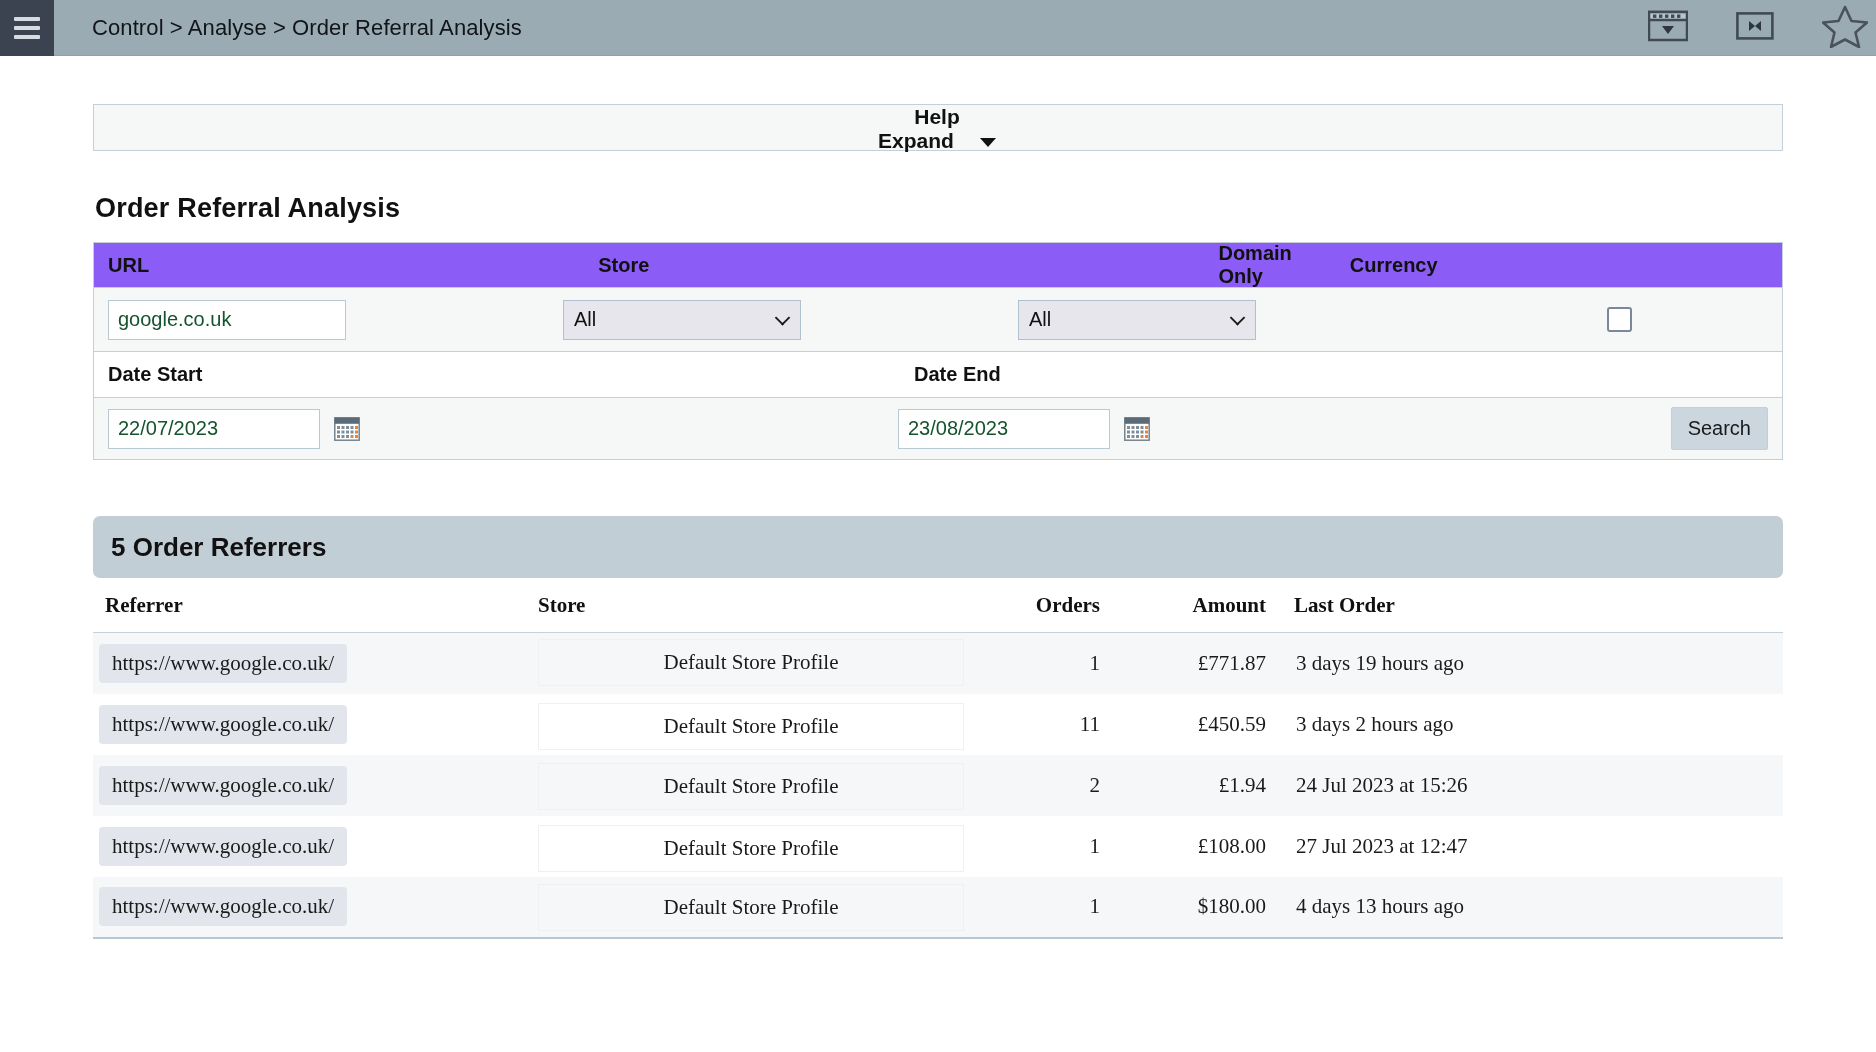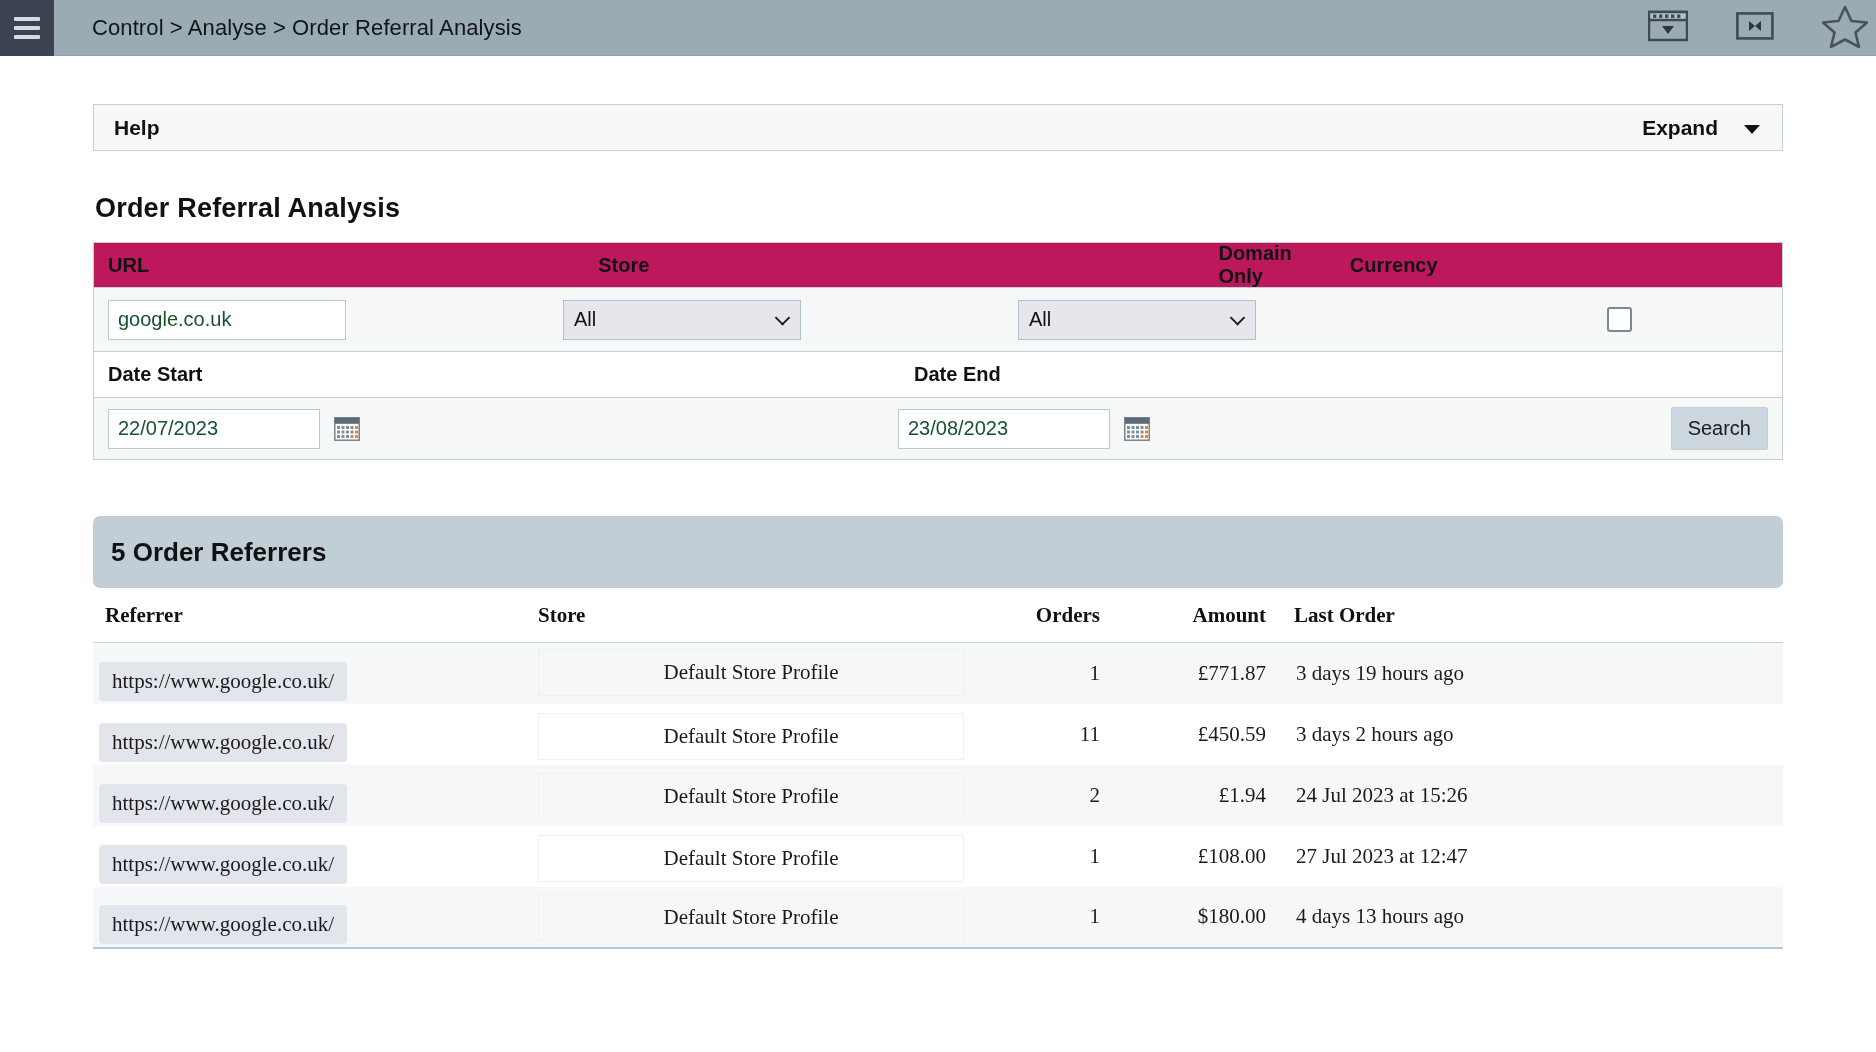--- a/index.html
+++ b/index.html
@@ -59,20 +59,21 @@
 
   
   .help-bar {
     border: 1px solid #c3d0d9;
     background: #f6f8f8;
     height: 47px;
     display: flex;
     align-items: center;
     justify-content: space-between;
     padding: 0 22px 0 20px;
+    flex-direction: column;
   }
   .help-title { font-size: 21px; font-weight: bold; color: #111; }
   .help-expand {
     font-size: 21px; font-weight: bold; color: #111;
     display: flex; align-items: center; gap: 26px; cursor: pointer;
   }
   .caret-down {
     width: 0; height: 0;
     border-left: 8px solid transparent;
     border-right: 8px solid transparent;
@@ -88,21 +89,21 @@
     color: #111;
     margin: 42px 0 18px 2px;
     letter-spacing: 0.2px;
   }
 
   
   .filter-panel {
     border: 1px solid #c3d0d9;
   }
   .frow { display: flex; width: 100%; }
-  .frow.labels { background: #be185d; height: 44px; gap: 44px; }
+  .frow.labels { background: #8b5cf6; height: 44px; gap: 44px; }
   .frow.fields { background: #f6f8f8; height: 64px; border-top: 1px solid #c3d0d9; }
   .frow.labels2 { background: #ffffff; height: 46px; border-top: 1px solid #c3d0d9; gap: 16px; }
   .frow.fields2 { background: #f6f8f8; height: 62px; border-top: 1px solid #c3d0d9; }
 
   .fcell { display: flex; align-items: center; padding-left: 14px; }
   .c-url { width: 455px; }
   .c-store { width: 455px; }
   .c-currency { width: 455px; }
   .c-domain { flex: 1; }
   .c-dstart { width: 790px; }
@@ -176,21 +177,21 @@
     cursor: pointer;
     font-family: "Liberation Sans", sans-serif;
     border-radius: 2px;
   }
 
   
   .results-header {
     margin-top: 56px;
     background: #c2ced6;
     border-radius: 7px;
-    height: 72px;
+    height: 62px;
     display: flex;
     align-items: center;
     padding-left: 18px;
   }
   .results-title { font-size: 26px; font-weight: bold; color: #111; }
 
   .tbl { width: 100%; border-collapse: collapse; table-layout: fixed; font-family: Liberation Serif, serif; }
   .tbl th {
     font-size: 21px; font-weight: bold; color: #111;
     text-align: left;
@@ -229,21 +230,21 @@
     text-align: center;
     font-size: 21px;
     color: #1a1a1a;
     margin-right: 6px;
   }
   .td-orders { text-align: right; padding-right: 22px !important; }
   .td-amount { text-align: right; padding-right: 28px !important; }
   .td-last { padding-left: 2px !important; }
 
   
-  .shift-0 { position: relative; top: 8px; }
+  .shift-0 { position: relative; top: 0px; }
   .shift-1 { position: relative; top: -1px; }
   .shift-2 { position: relative; top: 2px; }
   .shift-3 { position: relative; top: 1px; }
 </style>
 </head>
 <body>
 
 <div class="topbar">
   <div class="hamburger-btn">
     <span class="bar"></span>

